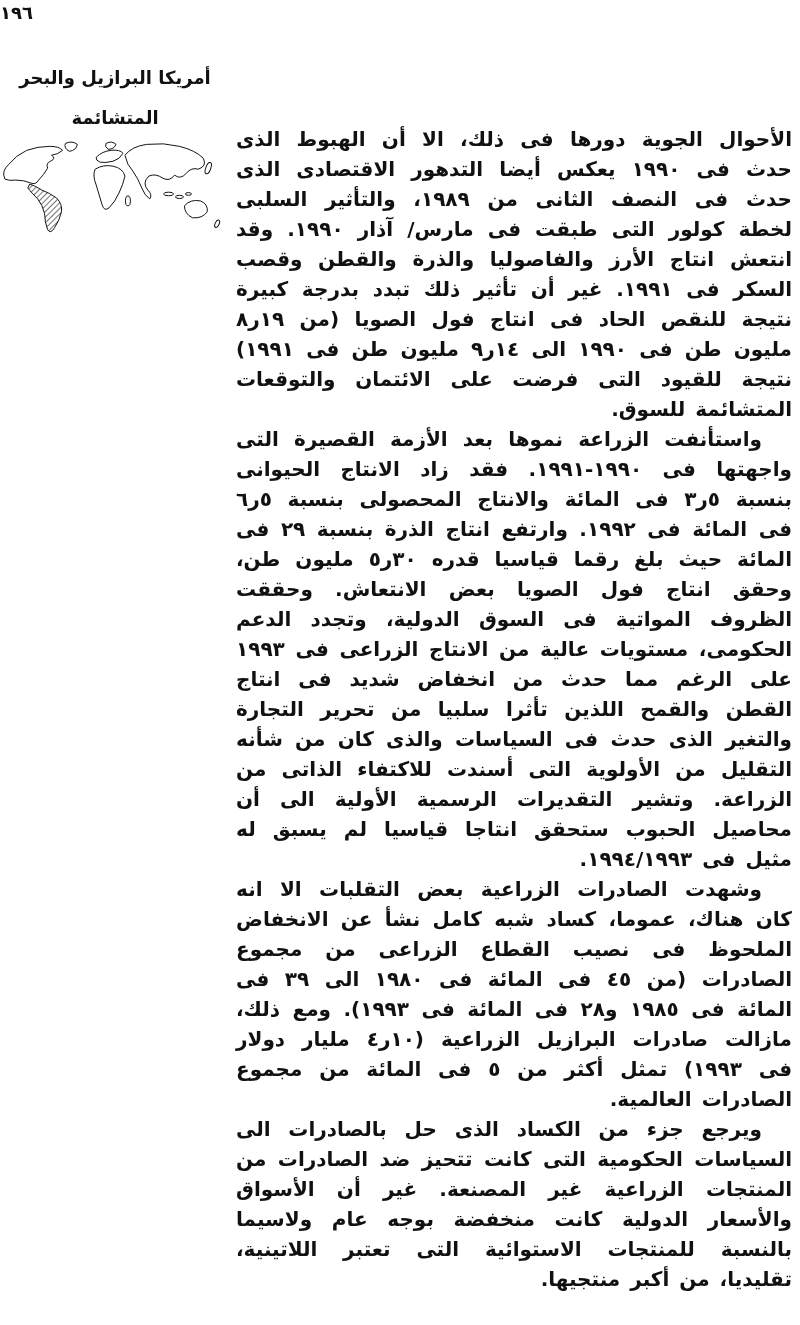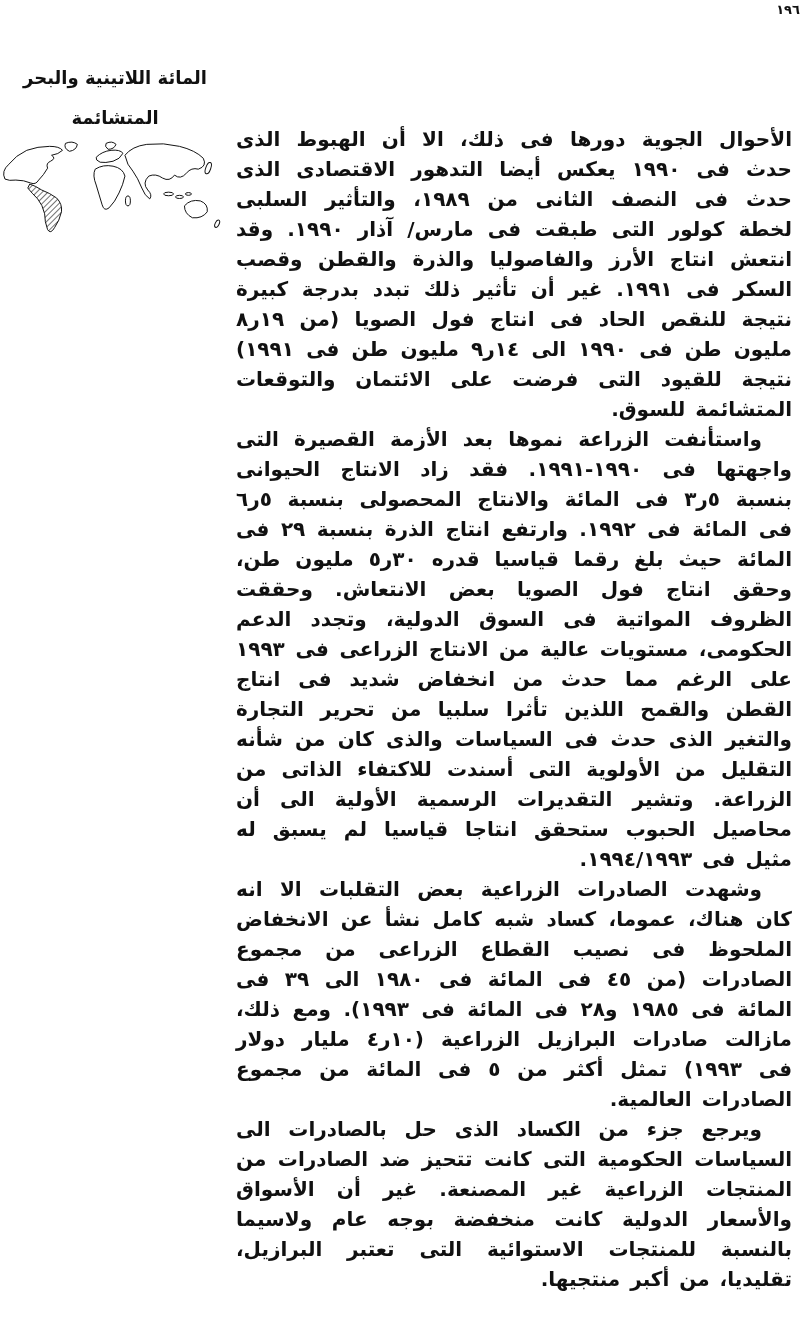--- a/index.html
+++ b/index.html
@@ -17,22 +17,22 @@
   }
   .page {
     position: absolute;
     inset: 0;
   }
   .page-number {
     position: absolute;
     top: 2px;
     left: 0;
     width: 100%;
-    text-align: right;
-    font-size: 13px;
+    text-align: left;
+    font-size: 18px;
     font-weight: bold;
     direction: rtl;
   }
   .sidebar-heading {
     position: absolute;
     top: 58px;
     left: 6px;
     width: 218px;
     text-align: center;
     direction: rtl;
@@ -69,21 +69,21 @@
   }
 </style>
 </head>
 <body>
 
 <div class="page">
 
   <div class="page-number">١٩٦</div>
 
   <div class="sidebar-heading">
-    <div>المائة اللاتينية والبحر</div>
+    <div>أمريكا البرازيل والبحر</div>
     <div>المتشائمة</div>
   </div>
 
   <div class="map-wrap">
     <svg viewBox="0 0 240 100" width="238" height="100">
       <defs>
         <pattern id="hatch" patternUnits="userSpaceOnUse" width="4" height="4" patternTransform="rotate(45)">
           <line x1="0" y1="0" x2="0" y2="4" stroke="#111111" stroke-width="1.2"></line>
         </pattern>
       </defs>
@@ -103,16 +103,16 @@
         <ellipse cx="219" cy="86" rx="2" ry="4" transform="rotate(25 219 86)"></ellipse>
         <path fill="url(#hatch)" d="M30 46 Q36 48 42 52 Q50 55 57 60 Q63 66 62 74 Q60 83 55 90 Q51 97 48 92 Q45 84 45 76 Q43 67 38 61 Q32 55 28 50 Z"></path>
       </g>
     </svg>
   </div>
 
   <div class="main-text">
     <p class="first">الأحوال الجوية دورها فى ذلك، الا أن الهبوط الذى حدث فى ١٩٩٠ يعكس أيضا التدهور الاقتصادى الذى حدث فى النصف الثانى من ١٩٨٩، والتأثير السلبى لخطة كولور التى طبقت فى مارس/ آذار ١٩٩٠. وقد انتعش انتاج الأرز والفاصوليا والذرة والقطن وقصب السكر فى ١٩٩١. غير أن تأثير ذلك تبدد بدرجة كبيرة نتيجة للنقص الحاد فى انتاج فول الصويا (من ١٩ر٨ مليون طن فى ١٩٩٠ الى ١٤ر٩ مليون طن فى ١٩٩١) نتيجة للقيود التى فرضت على الائتمان والتوقعات المتشائمة للسوق.</p>
     <p>واستأنفت الزراعة نموها بعد الأزمة القصيرة التى واجهتها فى ١٩٩٠-١٩٩١. فقد زاد الانتاج الحيوانى بنسبة ٥ر٣ فى المائة والانتاج المحصولى بنسبة ٥ر٦ فى المائة فى ١٩٩٢. وارتفع انتاج الذرة بنسبة ٢٩ فى المائة حيث بلغ رقما قياسيا قدره ٣٠ر٥ مليون طن، وحقق انتاج فول الصويا بعض الانتعاش. وحققت الظروف المواتية فى السوق الدولية، وتجدد الدعم الحكومى، مستويات عالية من الانتاج الزراعى فى ١٩٩٣ على الرغم مما حدث من انخفاض شديد فى انتاج القطن والقمح اللذين تأثرا سلبيا من تحرير التجارة والتغير الذى حدث فى السياسات والذى كان من شأنه التقليل من الأولوية التى أسندت للاكتفاء الذاتى من الزراعة. وتشير التقديرات الرسمية الأولية الى أن محاصيل الحبوب ستحقق انتاجا قياسيا لم يسبق له مثيل فى ١٩٩٤/١٩٩٣.</p>
     <p>وشهدت الصادرات الزراعية بعض التقلبات الا انه كان هناك، عموما، كساد شبه كامل نشأ عن الانخفاض الملحوظ فى نصيب القطاع الزراعى من مجموع الصادرات (من ٤٥ فى المائة فى ١٩٨٠ الى ٣٩ فى المائة فى ١٩٨٥ و٢٨ فى المائة فى ١٩٩٣). ومع ذلك، مازالت صادرات البرازيل الزراعية (١٠ر٤ مليار دولار فى ١٩٩٣) تمثل أكثر من ٥ فى المائة من مجموع الصادرات العالمية.</p>
-    <p>ويرجع جزء من الكساد الذى حل بالصادرات الى السياسات الحكومية التى كانت تتحيز ضد الصادرات من المنتجات الزراعية غير المصنعة. غير أن الأسواق والأسعار الدولية كانت منخفضة بوجه عام ولاسيما بالنسبة للمنتجات الاستوائية التى تعتبر البرازيل، تقليديا، من أكبر منتجيها.</p>
+    <p>ويرجع جزء من الكساد الذى حل بالصادرات الى السياسات الحكومية التى كانت تتحيز ضد الصادرات من المنتجات الزراعية غير المصنعة. غير أن الأسواق والأسعار الدولية كانت منخفضة بوجه عام ولاسيما بالنسبة للمنتجات الاستوائية التى تعتبر اللاتينية، تقليديا، من أكبر منتجيها.</p>
   </div>
 
 </div>
 
 </body></html>

